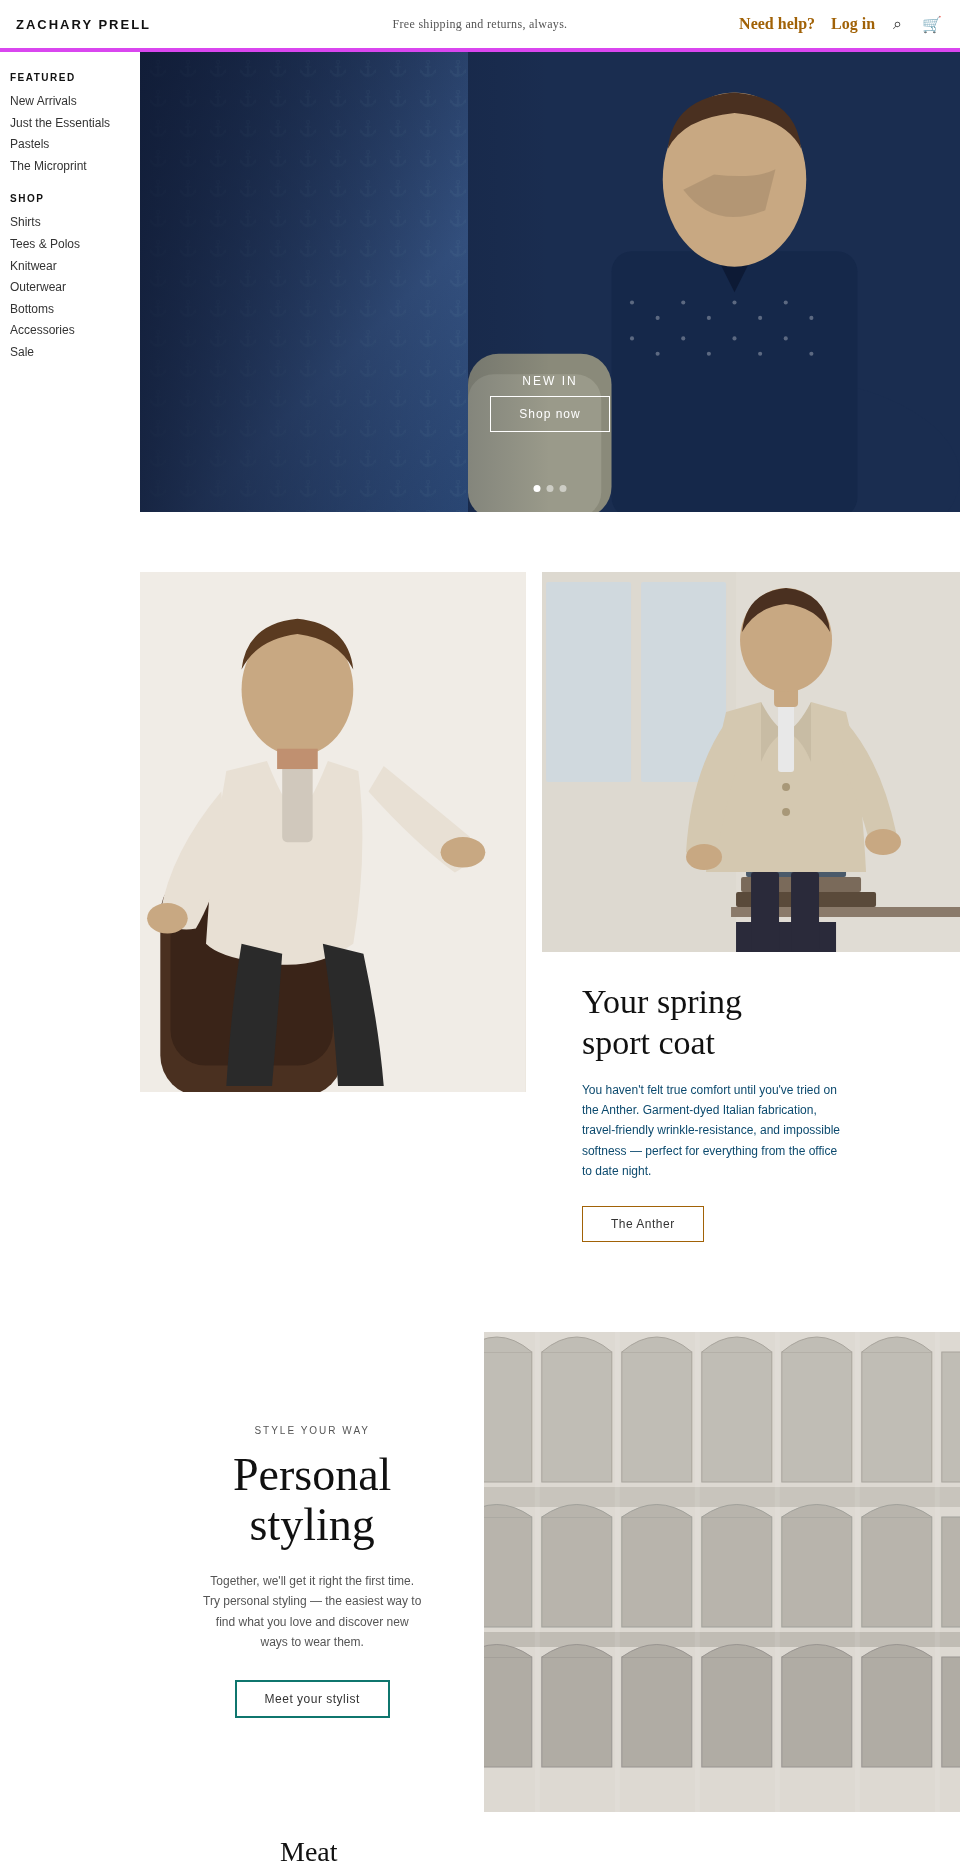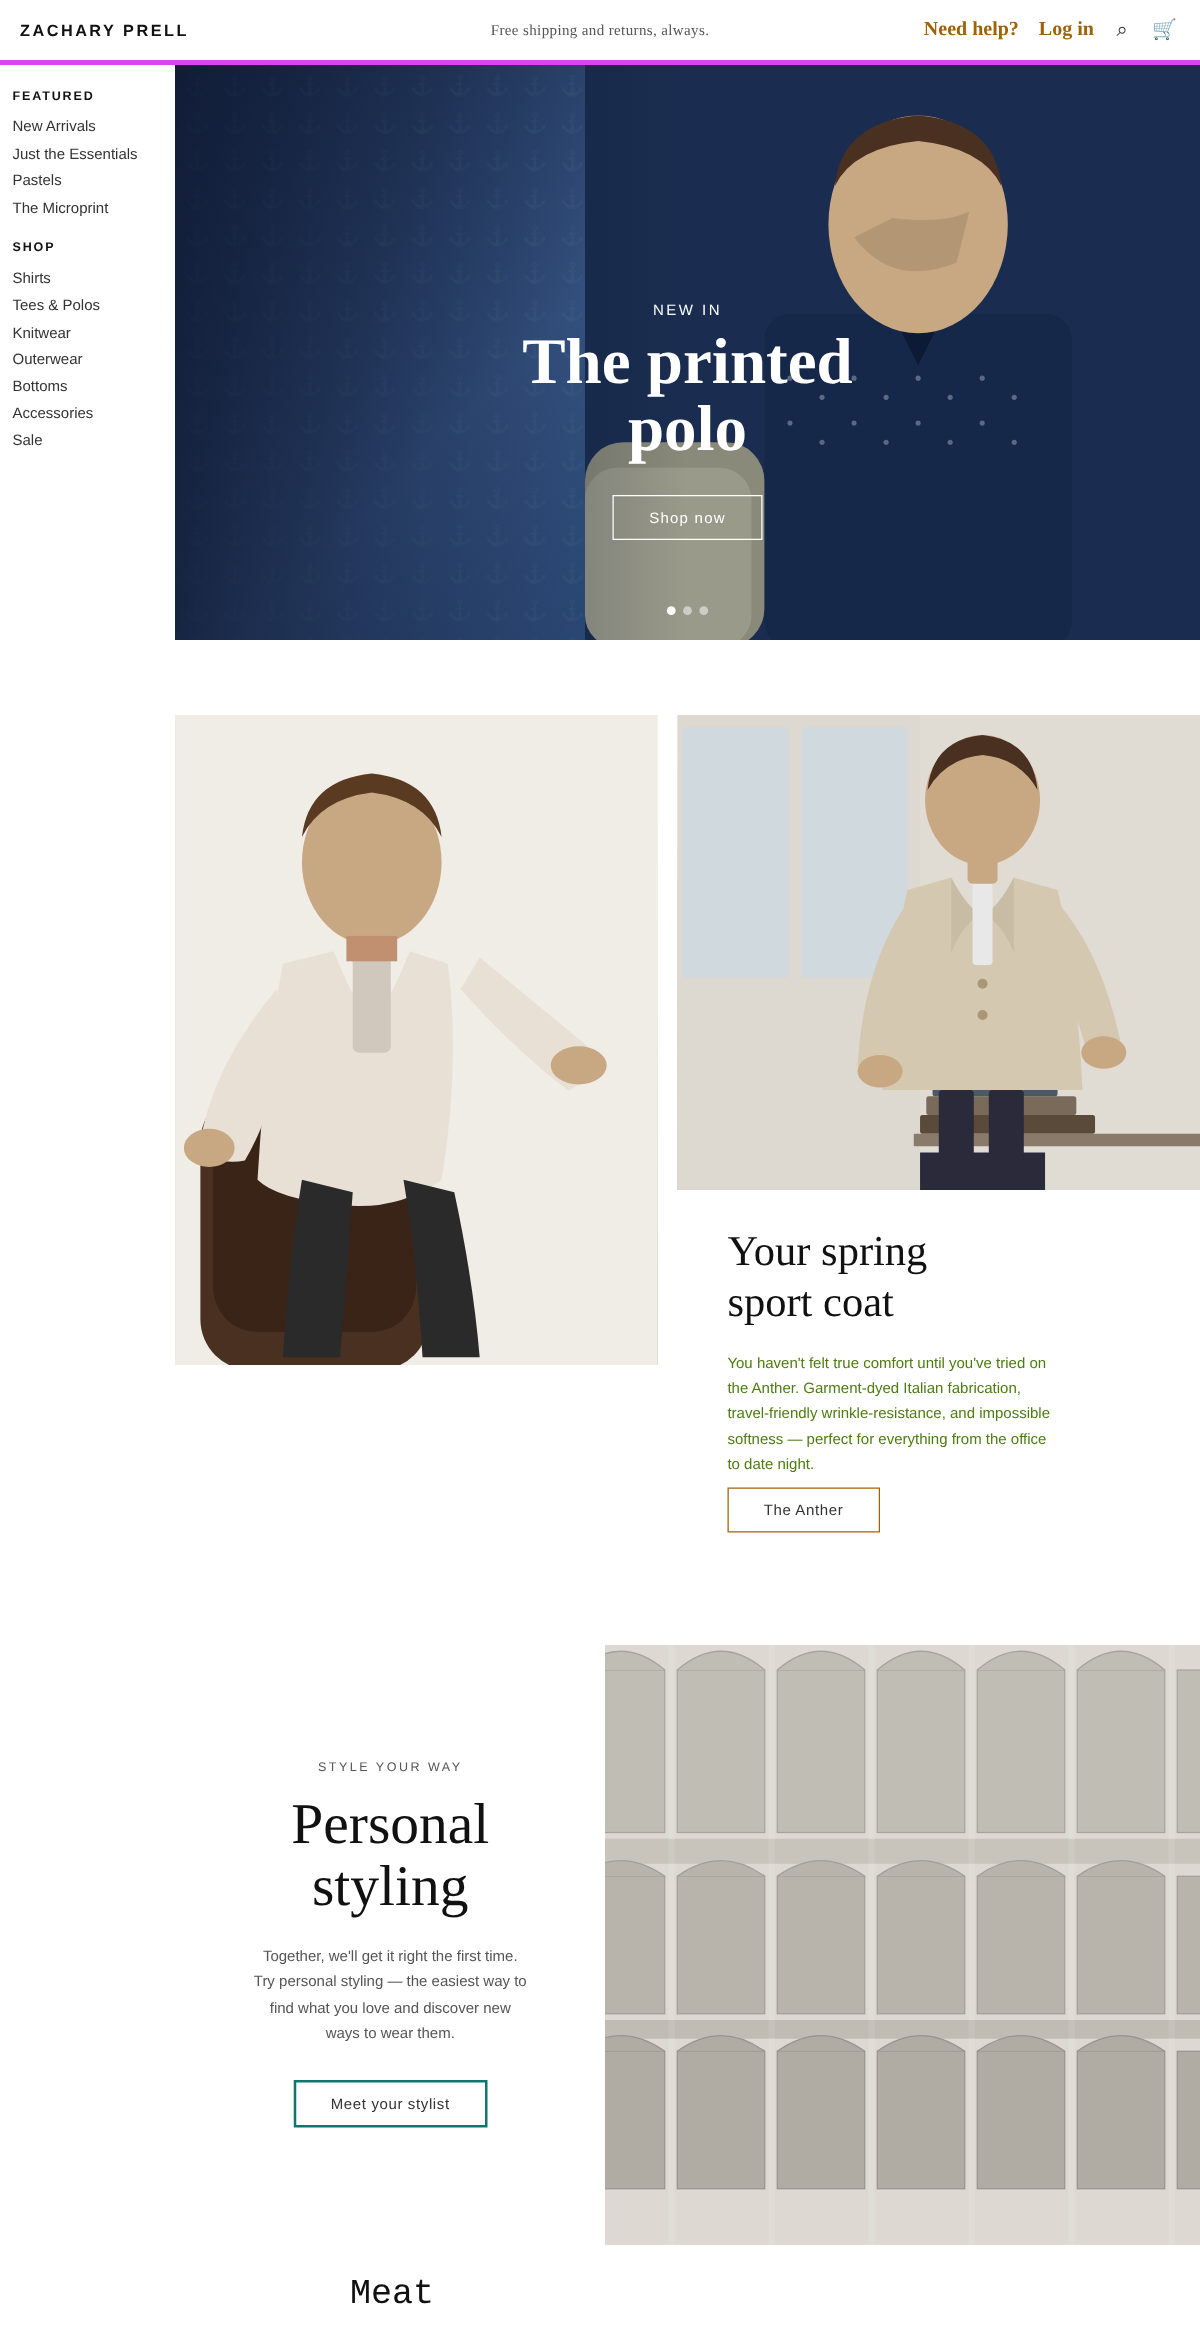--- a/index.html
+++ b/index.html
@@ -191,24 +191,24 @@
     .sport-coat-title {
       font-size: 34px;
       font-weight: 400;
       font-family: Georgia, serif;
       color: #111;
       line-height: 1.2;
       margin-bottom: 16px;
     }
     .sport-coat-desc {
       font-size: 12px;
-      color: #4d7c0f;
+      color: #0c4a6e;
       font-family: Arial, sans-serif;
       line-height: 1.7;
-      margin-bottom: 8px;
+      margin-bottom: 24px;
       max-width: 260px;
     }
     .sport-coat-btn {
       display: inline-block;
       padding: 10px 28px;
       border: 1px solid #a16207;
       color: #333;
       font-size: 12px;
       letter-spacing: 0.5px;
       font-family: Arial, sans-serif;
@@ -280,21 +280,21 @@
     
     .bottom-section {
       height: 80px;
       background: #fff;
       display: flex;
       align-items: center;
       padding: 0 140px;
     }
     .bottom-category-text {
       font-size: 28px;
-      font-family: Liberation Mono, monospace;
+      font-family: Liberation Serif, serif;
       color: #111;
     }
   </style>
 </head>
 <body>
 
 <header>
   <div class="header-logo">ZACHARY PRELL</div>
   <div class="header-center">Free shipping and returns, always.</div>
   <div class="header-right">
@@ -380,24 +380,20 @@
             <circle cx="285" cy="300" r="2" fill="white"></circle>
             <circle cx="310" cy="285" r="2" fill="white"></circle>
             <circle cx="335" cy="300" r="2" fill="white"></circle>
           </g>
         </svg>
       </div>
 
       <div style="position:absolute;top:0;left:0;width:50%;height:100%;background:linear-gradient(90deg,rgba(15,25,50,0.8) 0%,transparent 100%);"></div>
       <div class="hero-text-container">
         <div class="hero-subtitle">NEW IN</div>
-        <div class="hero-title">
-          <span>The printed</span><br>
-          <span>polo</span>
-        </div>
         <a href="#" class="hero-btn">Shop now</a>
       </div>
       <div class="hero-dots">
         <div class="hero-dot active"></div>
         <div class="hero-dot"></div>
         <div class="hero-dot"></div>
       </div>
     </section>
 
     <section class="sport-coat-section">

